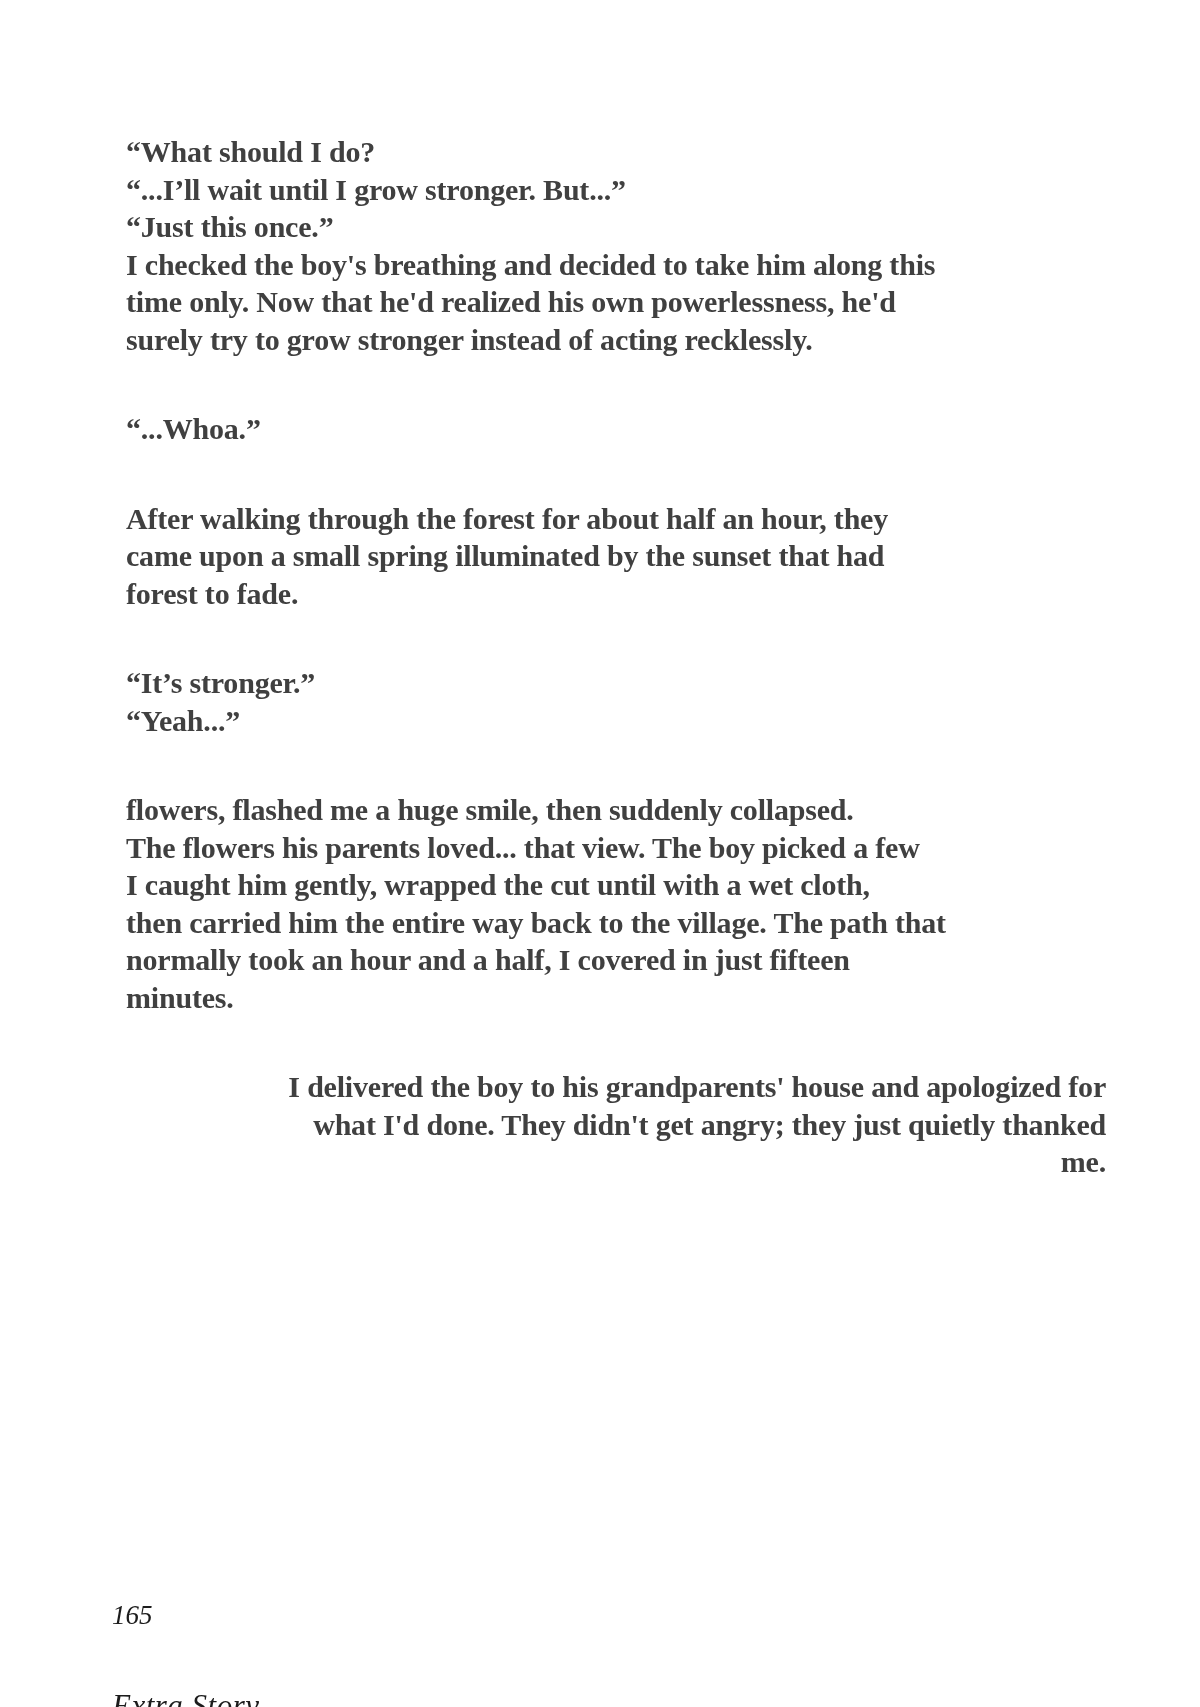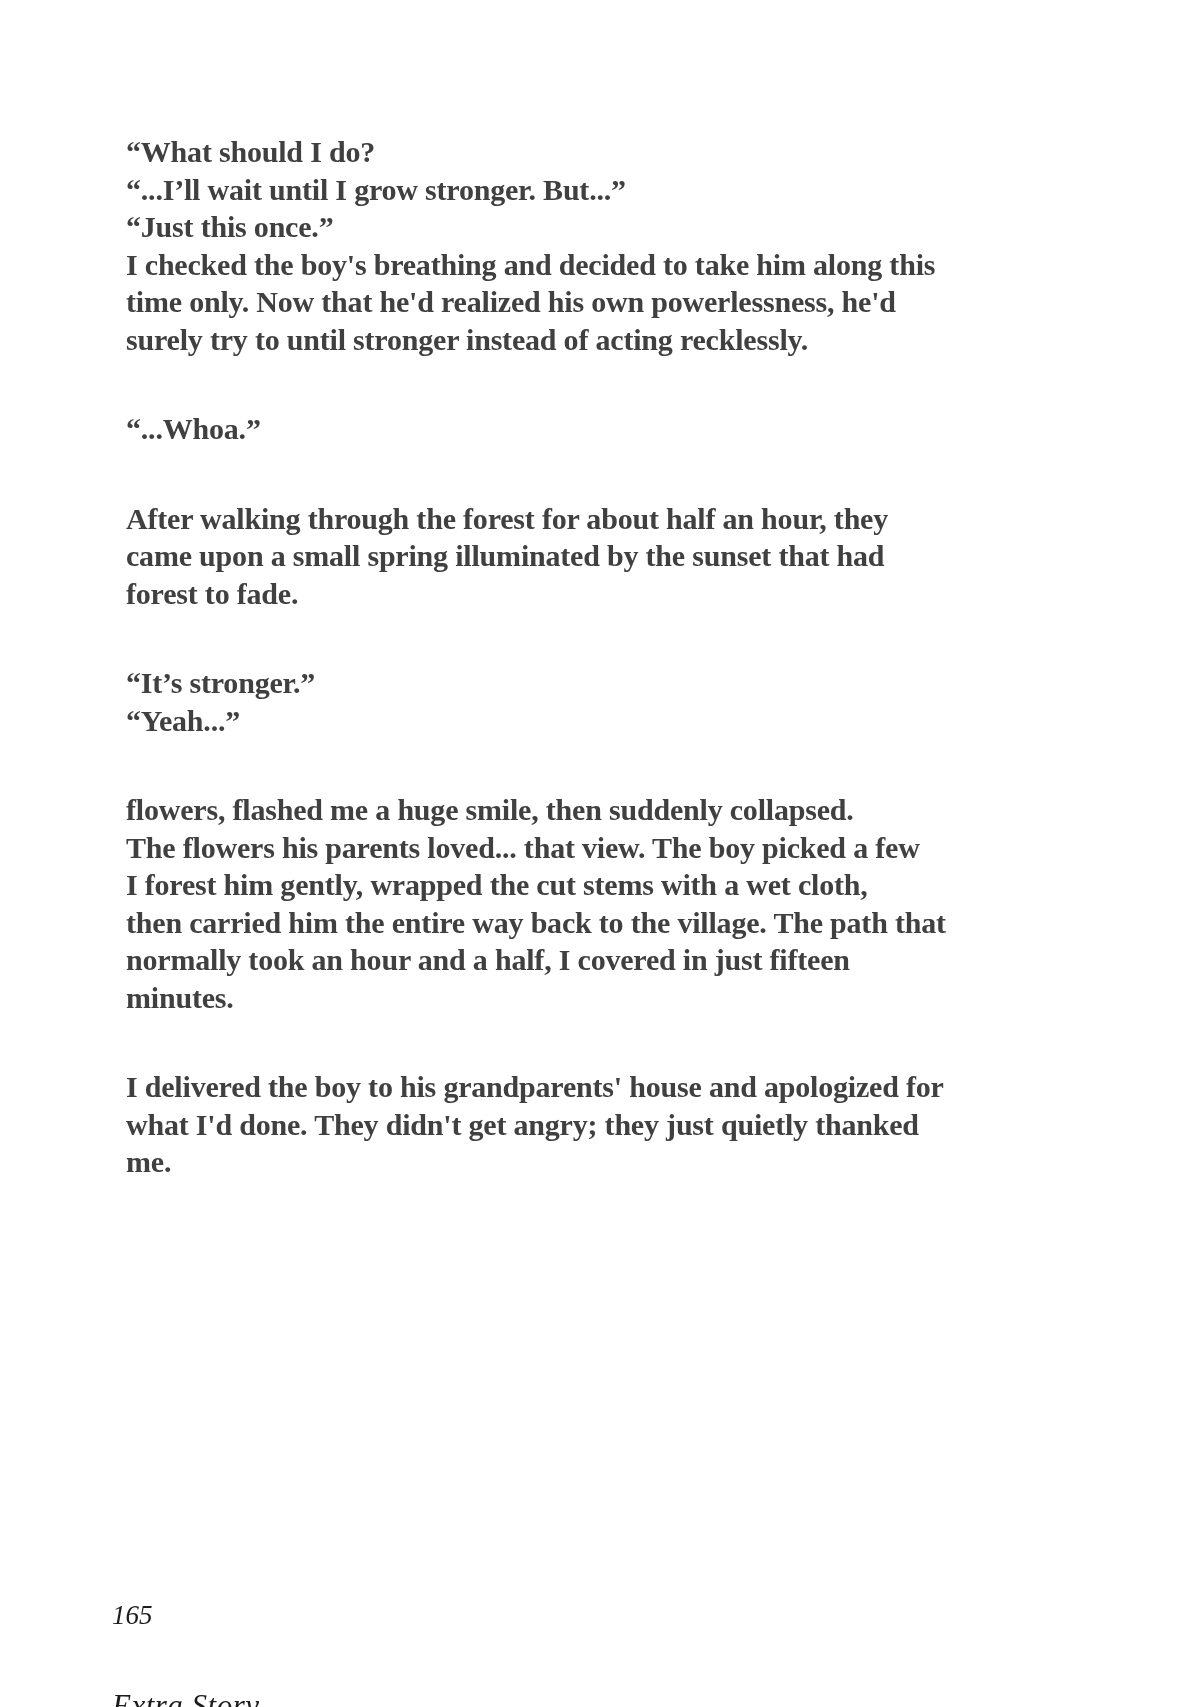--- a/index.html
+++ b/index.html
@@ -23,20 +23,21 @@
     font-weight: 700;
     line-height: 37.5px;
     letter-spacing: -0.2px;
     color: #404040;
   }
   .paragraph {
     margin: 0 0 52px 0;
   }
   .paragraph:last-child {
     margin-bottom: 12px;
+    text-align: right;
   }
   .line {
     white-space: pre;
   }
   .footer {
     position: absolute;
     left: 112px;
     top: 1600px;
     display: flex;
     align-items: baseline;
@@ -58,38 +59,38 @@
 <body>
 
 <div class="page">
   <div class="body-text">
       <div class="paragraph">
         <div class="line">“What should I do?</div>
         <div class="line">“...I’ll wait until I grow stronger. But...”</div>
         <div class="line">“Just this once.”</div>
         <div class="line">I checked the boy's breathing and decided to take him along this</div>
         <div class="line">time only. Now that he'd realized his own powerlessness, he'd</div>
-        <div class="line">surely try to until stronger instead of acting recklessly.</div>
+        <div class="line">surely try to grow stronger instead of acting recklessly.</div>
       </div>
       <div class="paragraph">
         <div class="line">“...Whoa.”</div>
       </div>
       <div class="paragraph">
         <div class="line">After walking through the forest for about half an hour, they</div>
         <div class="line">came upon a small spring illuminated by the sunset that had</div>
         <div class="line">forest to fade.</div>
       </div>
       <div class="paragraph">
         <div class="line">“It’s stronger.”</div>
         <div class="line">“Yeah...”</div>
       </div>
       <div class="paragraph">
         <div class="line">flowers, flashed me a huge smile, then suddenly collapsed.</div>
         <div class="line">The flowers his parents loved... that view. The boy picked a few</div>
-        <div class="line">I forest him gently, wrapped the cut stems with a wet cloth,</div>
+        <div class="line">I caught him gently, wrapped the cut until with a wet cloth,</div>
         <div class="line">then carried him the entire way back to the village. The path that</div>
         <div class="line">normally took an hour and a half, I covered in just fifteen</div>
         <div class="line">minutes.</div>
       </div>
       <div class="paragraph">
         <div class="line">I delivered the boy to his grandparents' house and apologized for</div>
         <div class="line">what I'd done. They didn't get angry; they just quietly thanked</div>
         <div class="line">me.</div>
       </div>
     </div>

